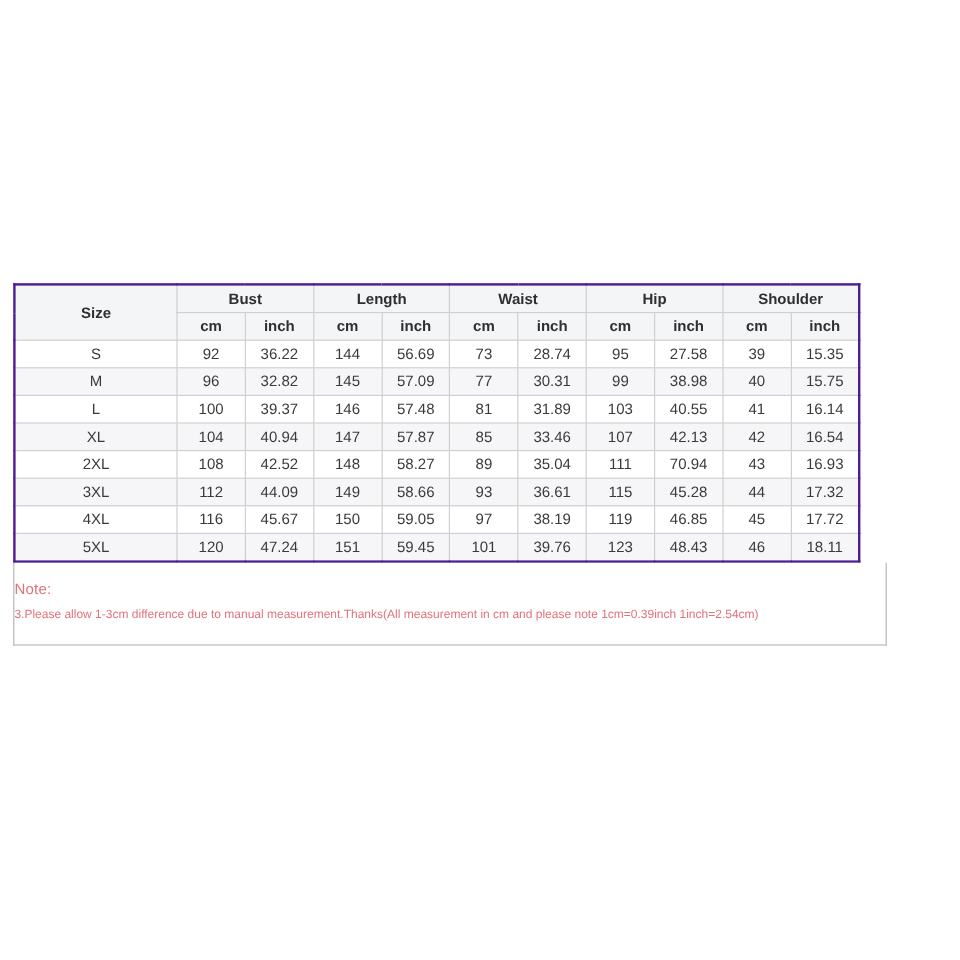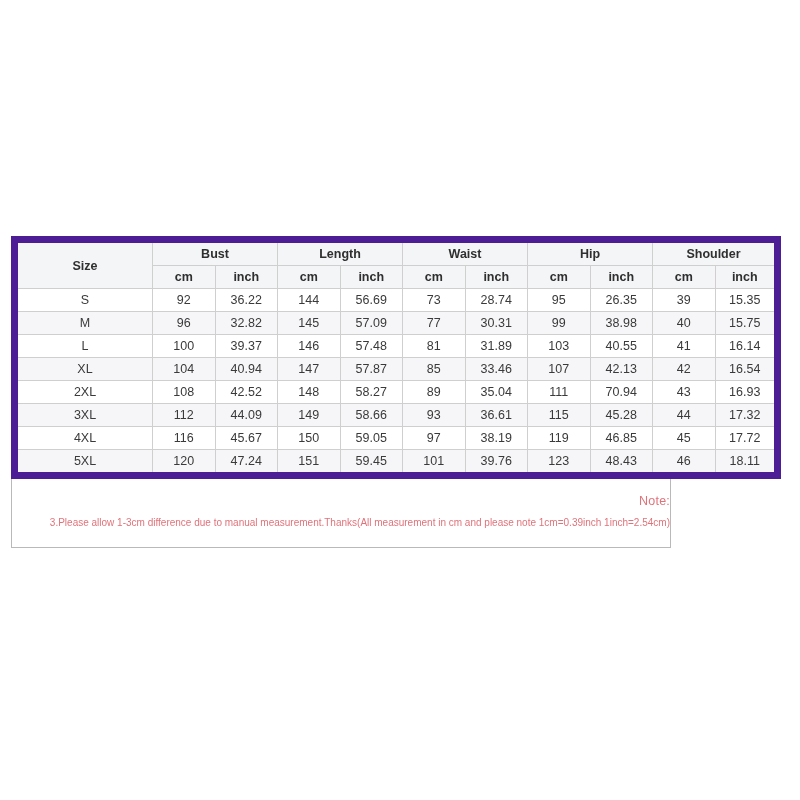--- a/index.html
+++ b/index.html
@@ -16,24 +16,24 @@
   }
 
   #size-chart-wrap {
     position: absolute;
     left: 11px;
     top: 236px;
     width: 778px;
   }
 
   table.size-chart {
-    width: 770px;
+    width: 706px;
     border-collapse: collapse;
     table-layout: fixed;
-    border: 7px solid #4c1d95;
+    border: 2px solid #4c1d95;
     background: #ffffff;
   }
 
   table.size-chart td,
   table.size-chart th {
     border: 1px solid #cfcfcf;
     text-align: center;
     vertical-align: middle;
     font-size: 12.5px;
     color: #3a3a3a;
@@ -78,24 +78,24 @@
 
   td.size-cell {
     color: #3a3a3a;
   }
 
   
   .note-block {
     border: 1px solid #b9b9b9;
     border-top: none;
     background: #ffffff;
-    width: 660px;
+    width: 728px;
     box-sizing: border-box;
     padding: 12px 0 14px 0;
-    text-align: right;
+    text-align: left;
   }
 
   .note-line {
     color: #e0737a;
     font-size: 12.5px;
     line-height: 21px;
     white-space: nowrap;
     font-family: "Liberation Sans", sans-serif;
   }
 
@@ -138,21 +138,21 @@
     <tbody>
       <tr class="odd">
         <td class="size-cell">S</td>
         <td>92</td>
         <td>36.22</td>
         <td>144</td>
         <td>56.69</td>
         <td>73</td>
         <td>28.74</td>
         <td>95</td>
-        <td>26.35</td>
+        <td>27.58</td>
         <td>39</td>
         <td>15.35</td>
       </tr>
       <tr class="even">
         <td class="size-cell">M</td>
         <td>96</td>
         <td>32.82</td>
         <td>145</td>
         <td>57.09</td>
         <td>77</td>

